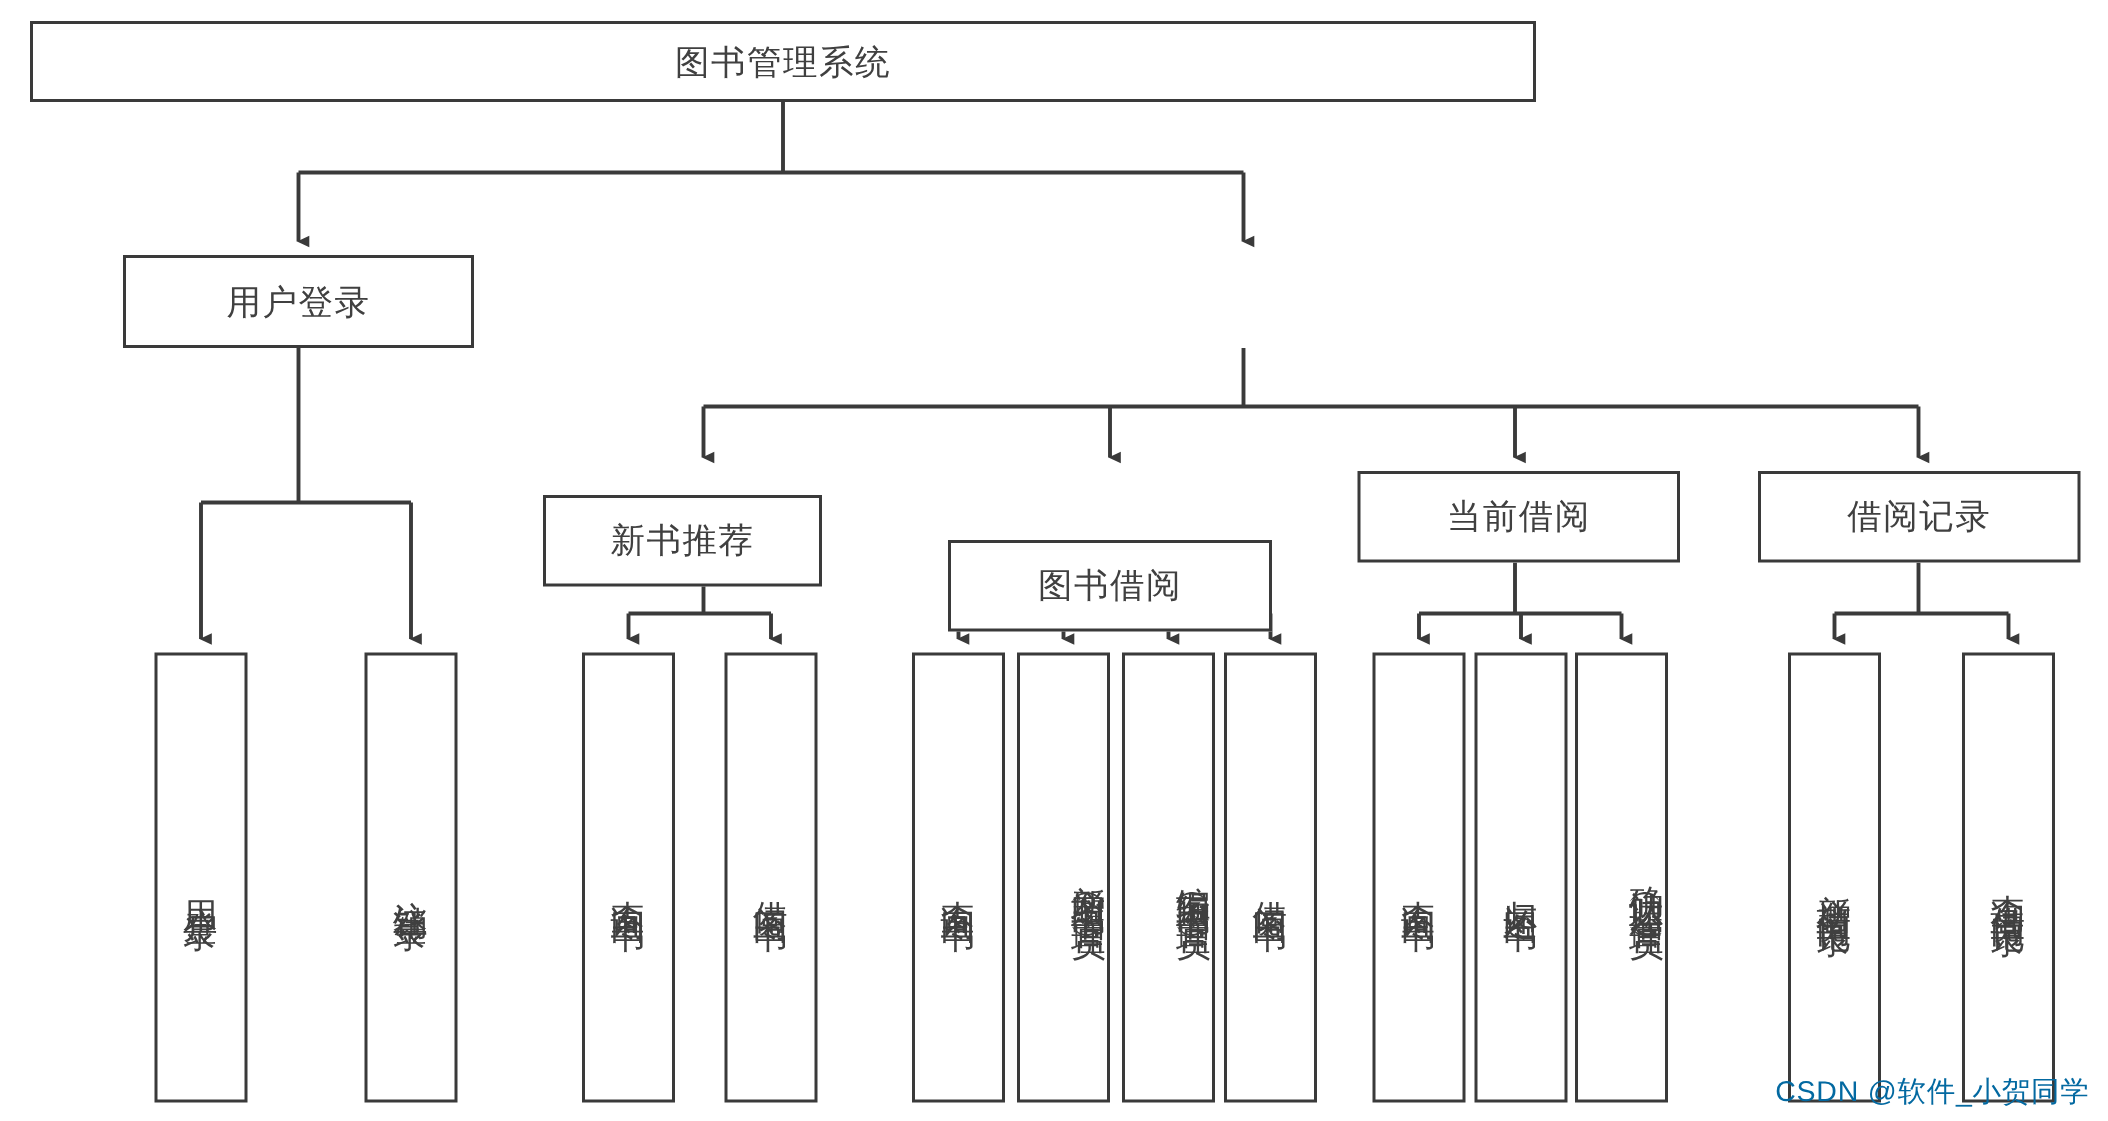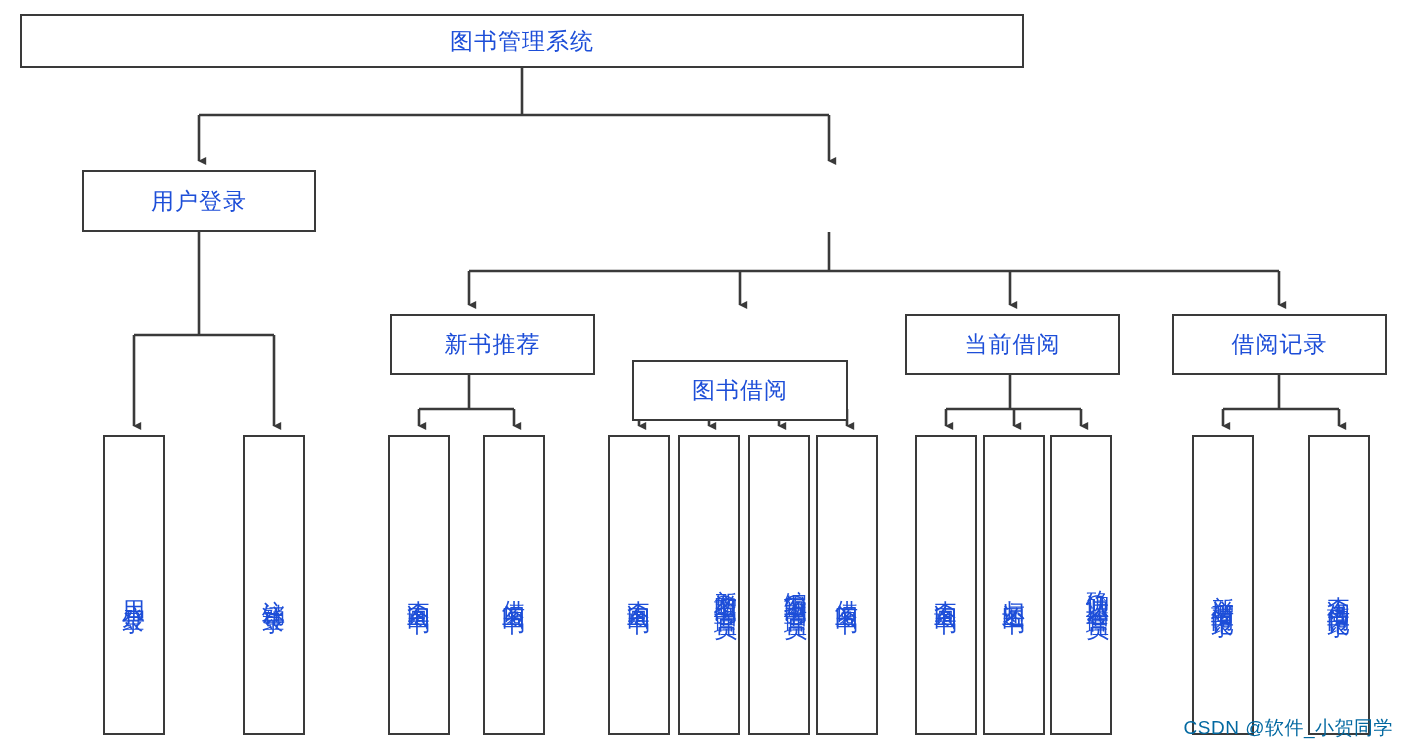--- a/index.html
+++ b/index.html
@@ -18,21 +18,21 @@
     overflow: hidden;
   }
   .node {
     position: absolute;
     box-sizing: border-box;
     border: 2.5px solid #3a3a3a;
     background: #ffffff;
     display: flex;
     align-items: center;
     justify-content: center;
-    color: #1d4ed8;
+    color: #404040;
   }
   .node.horiz {
     font-size: 23px;
     letter-spacing: 1px;
   }
   .node.vert {
     writing-mode: vertical-rl;
     text-orientation: upright;
     font-size: 23px;
     letter-spacing: 4px;
@@ -122,21 +122,21 @@
   </svg>
 
   <div class="node horiz" style="left:20px; top:14px; width:1004px; height:54px;">
     <span class="label">图书管理系统</span>
   </div>
 
   <div class="node horiz" style="left:82px; top:170px; width:234px; height:62px;">
     <span class="label">用户登录</span>
   </div>
 
-  <div class="node horiz" style="left:362px; top:314px; width:205px; height:61px;margin-left:28px;">
+  <div class="node horiz" style="left:362px; top:330px; width:186px; height:61px;">
     <span class="label">新书推荐</span>
   </div>
   <div class="node horiz" style="left:632px; top:314px; width:216px; height:61px;margin-top:46px;">
     <span class="label">图书借阅</span>
   </div>
   <div class="node horiz" style="left:905px; top:314px; width:215px; height:61px;">
     <span class="label">当前借阅</span>
   </div>
   <div class="node horiz" style="left:1172px; top:314px; width:215px; height:61px;">
     <span class="label">借阅记录</span>

